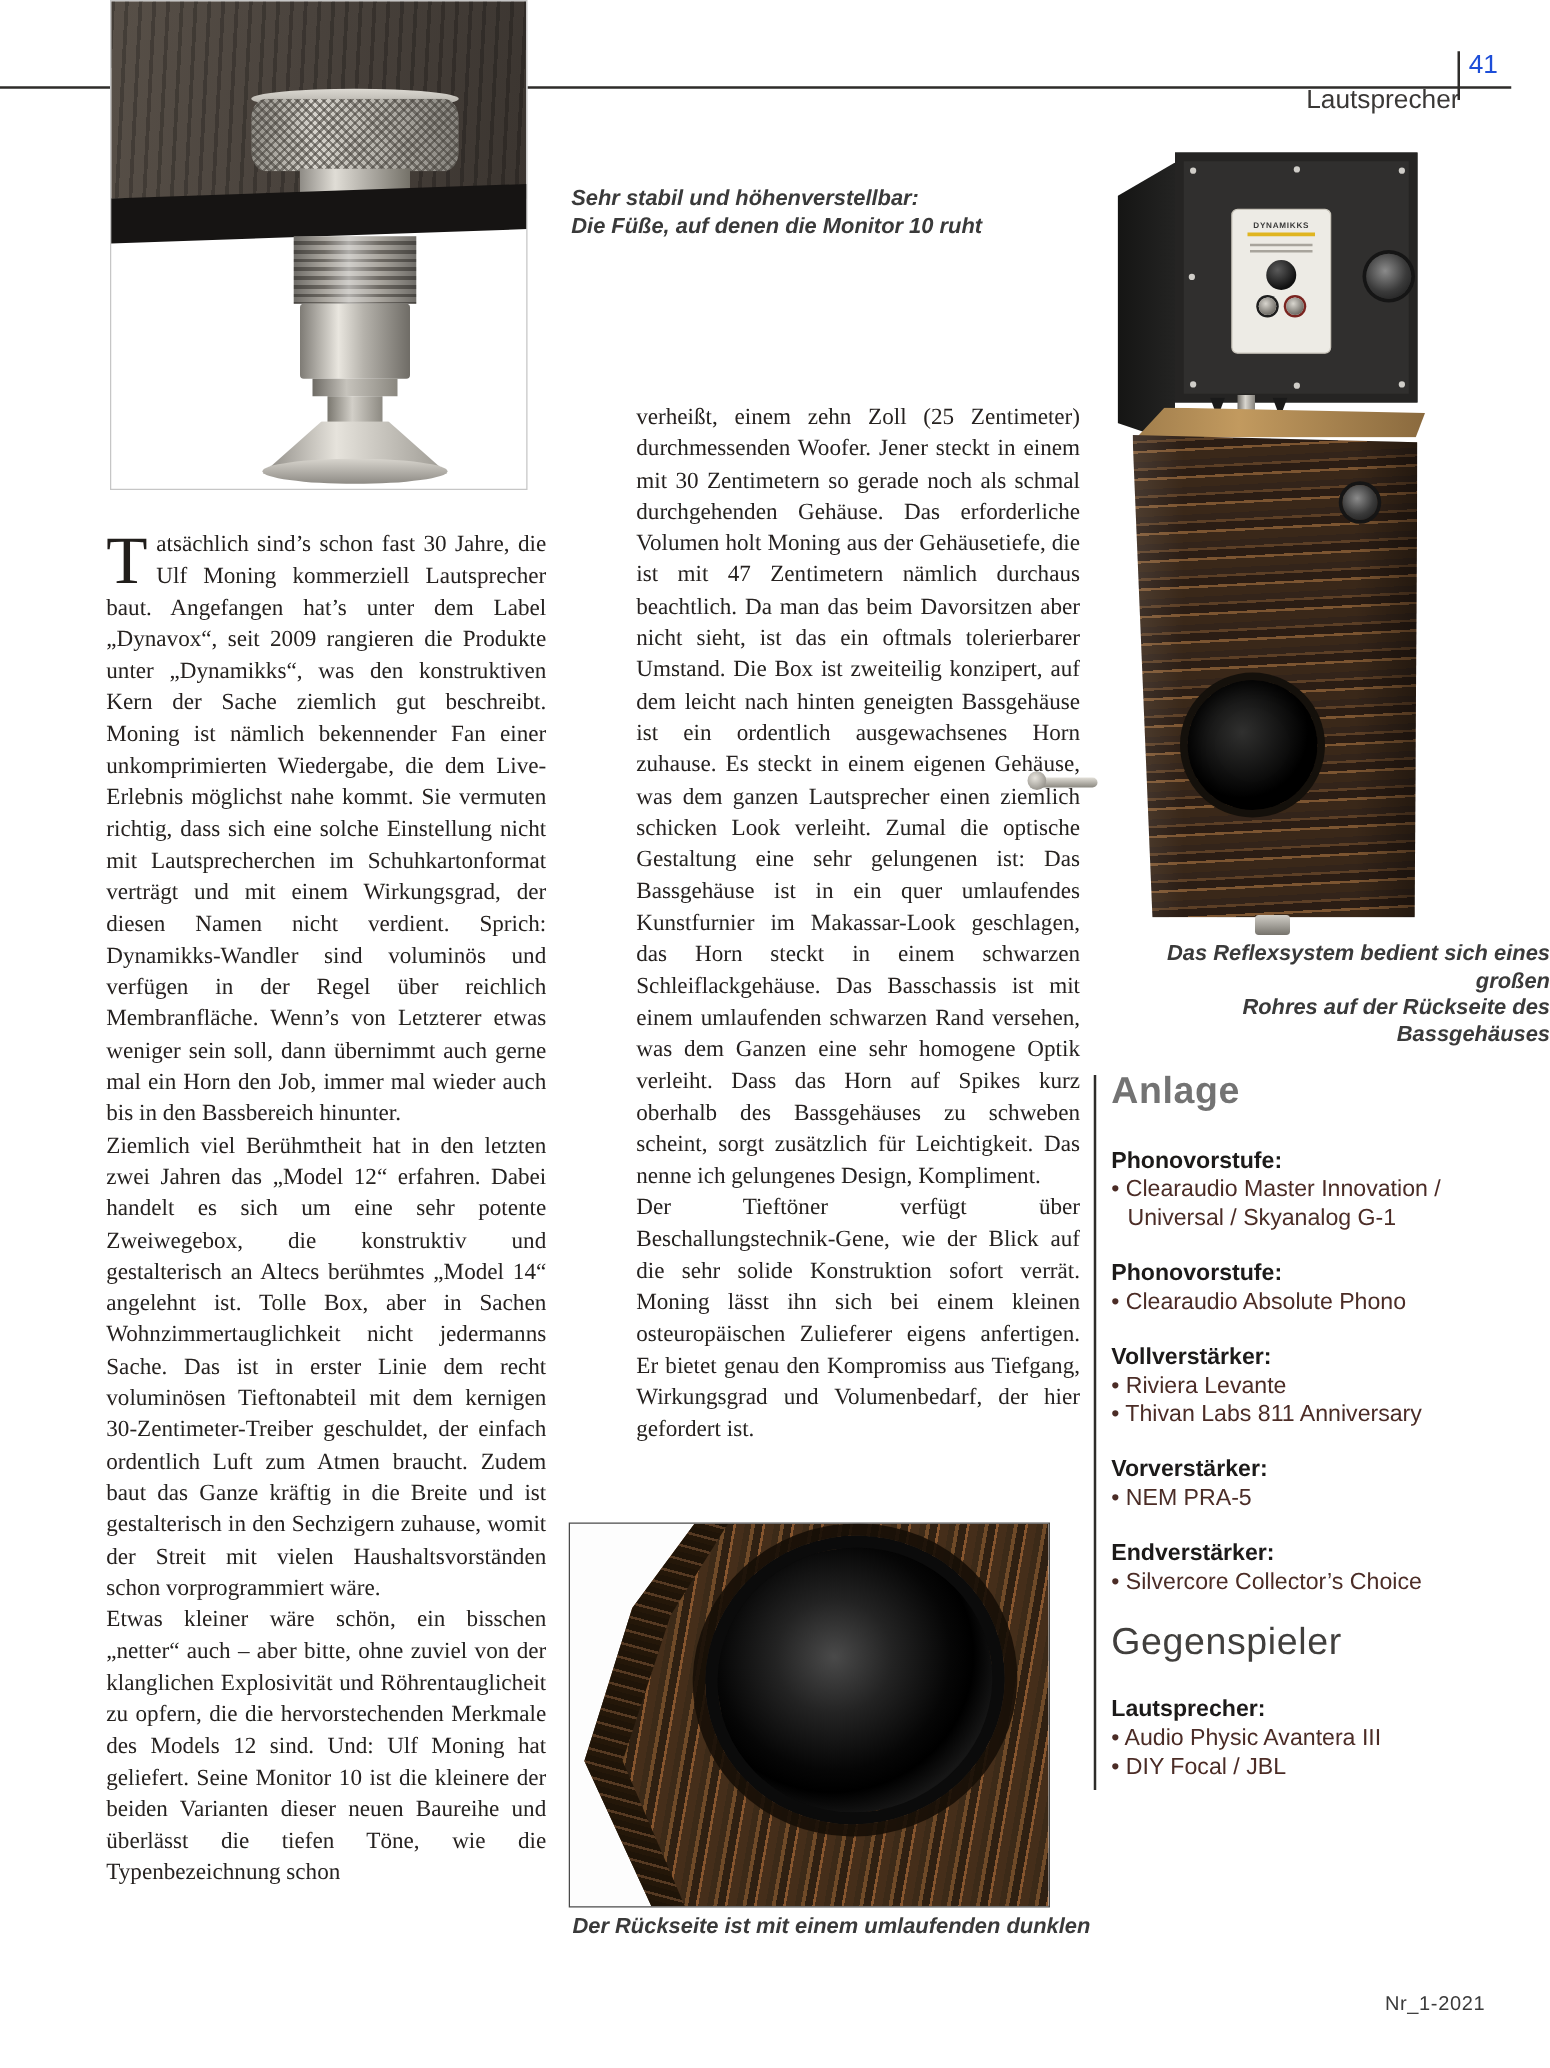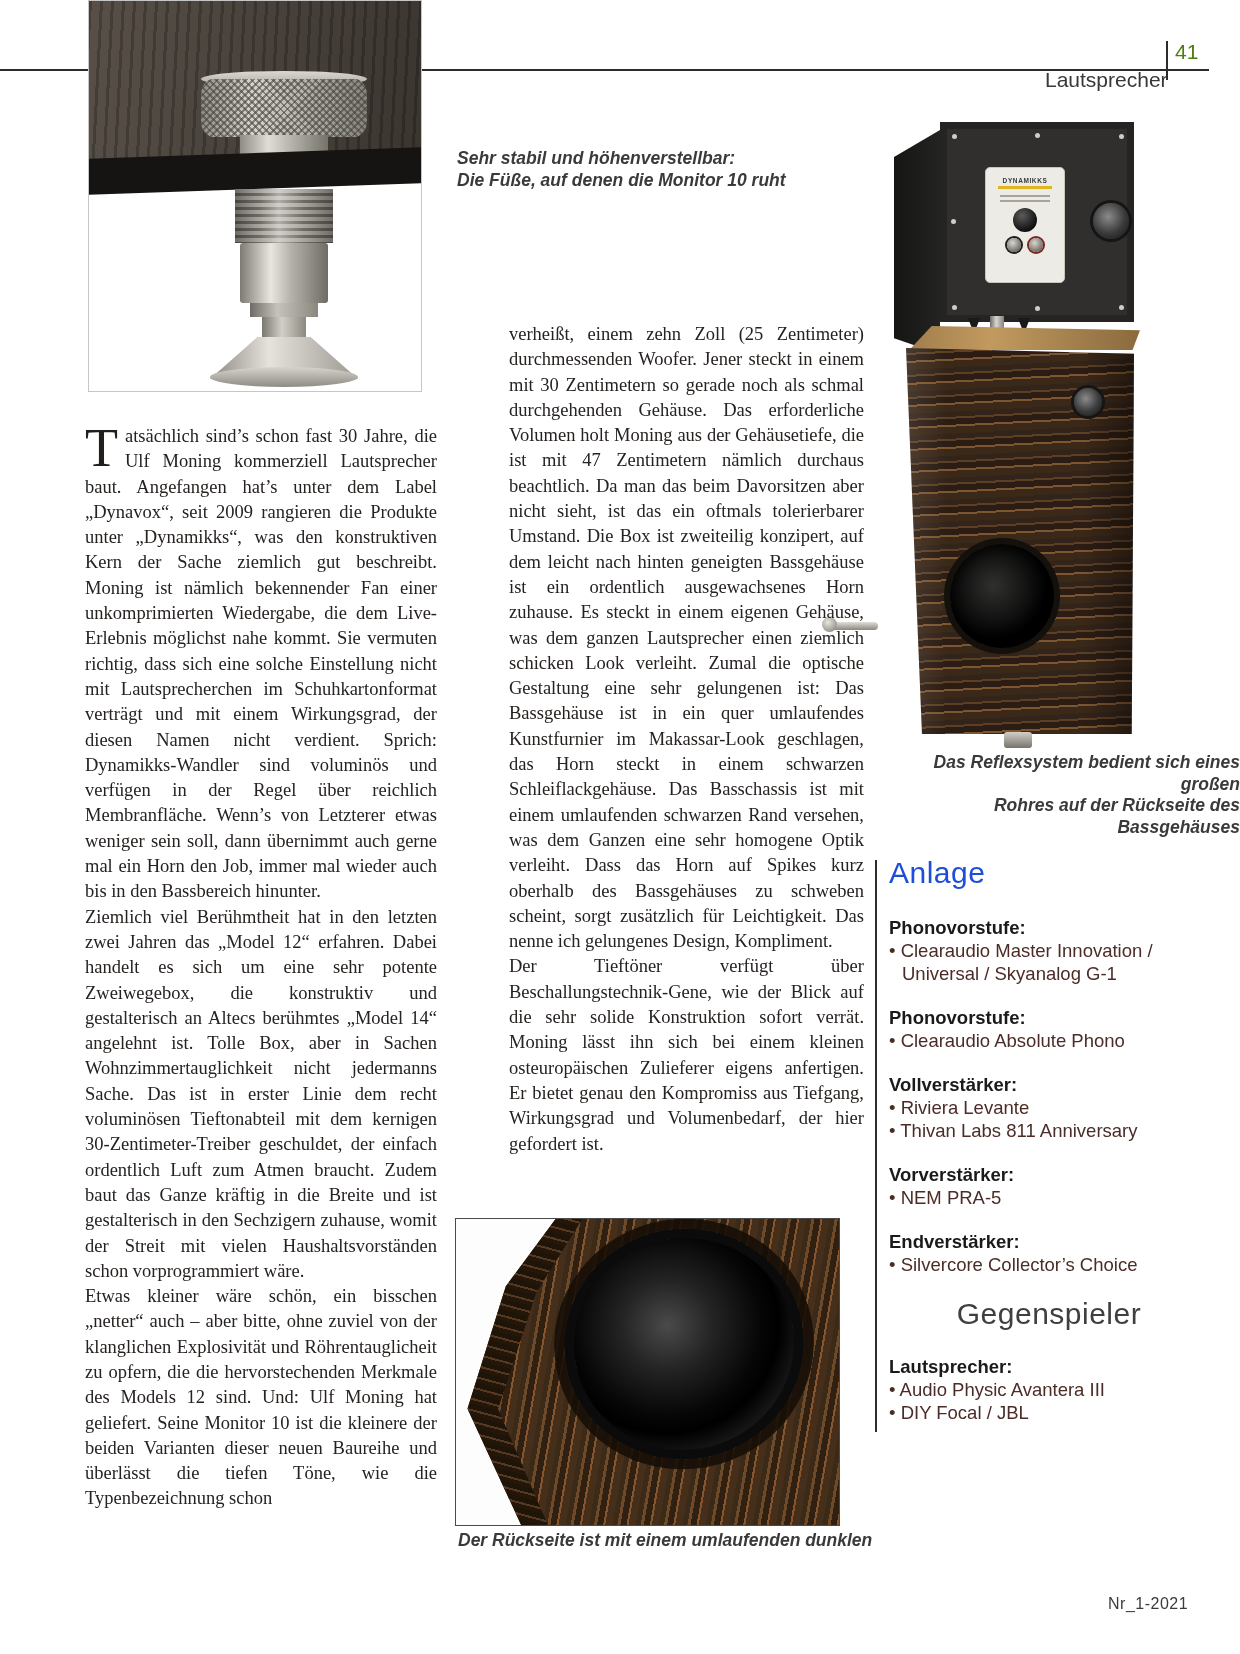--- a/index.html
+++ b/index.html
@@ -4,41 +4,41 @@
 <style>
   html,body{margin:0;padding:0;background:#e8e8e8;}
   .page{position:relative;width:1240px;height:1654px;background:#ffffff;margin:0 auto;overflow:hidden;
         font-family:"Liberation Serif", serif;color:#262220;}
   .abs{position:absolute;}
 
   
   .hdr-rule{left:0;top:69px;width:1209px;height:2px;background:#2e2c2a;}
   .hdr-label{left:1045px;top:40px;font-family:"Liberation Sans",sans-serif;font-size:21px;color:#3a3836;margin-top:28px;}
   .hdr-sep{left:1166px;top:41px;width:2px;height:39px;background:#2e2c2a;}
-  .hdr-num{left:1175px;top:40px;font-family:"Liberation Sans",sans-serif;font-size:21px;color:#4d7c0f;}
+  .hdr-num{left:1175px;top:40px;font-family:"Liberation Sans",sans-serif;font-size:21px;color:#1d4ed8;}
 
   
   .col{font-size:18.5px;line-height:25.3px;text-align:justify;hyphens:auto;-webkit-hyphens:auto;}
   .col p{margin:0;}
   .col-left{left:85px;top:424px;width:352px;}
   .col-mid{left:509px;top:322px;width:355px;}
   .dropcap{float:left;font-size:54px;line-height:42px;padding:3px 7px 0 0;color:#211e1b;}
 
   
   .cap{font-family:"Liberation Sans",sans-serif;font-style:italic;font-weight:bold;
        font-size:17.5px;line-height:21.5px;color:#3a3a3a;}
   .cap-feet{left:457px;top:148px;}
   .cap-rear{left:924px;top:752px;text-align:right;}
   .cap-woofer{left:458px;top:1530px;}
 
   
   .sb-rule{left:875px;top:860px;width:2px;height:572px;background:#2e2c2a;}
   .sidebar{left:889px;top:856px;width:320px;font-family:"Liberation Sans",sans-serif;}
-  .sb-title{font-size:30px;line-height:34px;font-weight:400;letter-spacing:.5px;color:#1d4ed8;margin:0 0 26px 0;}
-  .sb-title2{font-size:30px;line-height:34px;font-weight:400;letter-spacing:.5px;color:#413f3d;margin:19px 0 24px 0;text-align:center;}
+  .sb-title{font-size:30px;line-height:34px;font-weight:700;letter-spacing:.5px;color:#737373;margin:0 0 26px 0;}
+  .sb-title2{font-size:30px;line-height:34px;font-weight:400;letter-spacing:.5px;color:#413f3d;margin:19px 0 24px 0;}
   .sb-group{margin:0 0 21px 0;}
   .sb-label{font-size:18.5px;line-height:23px;font-weight:bold;color:#1c1a19;}
   .sb-item{font-size:18.5px;line-height:23px;color:#4b2c26;padding-left:13px;}
   .sb-item::before{content:"• ";margin-left:-13px;}
 
   
   .footer{left:1108px;top:1595px;font-family:"Liberation Sans",sans-serif;font-size:16px;
           letter-spacing:.5px;color:#3b3b3b;}
 
   

